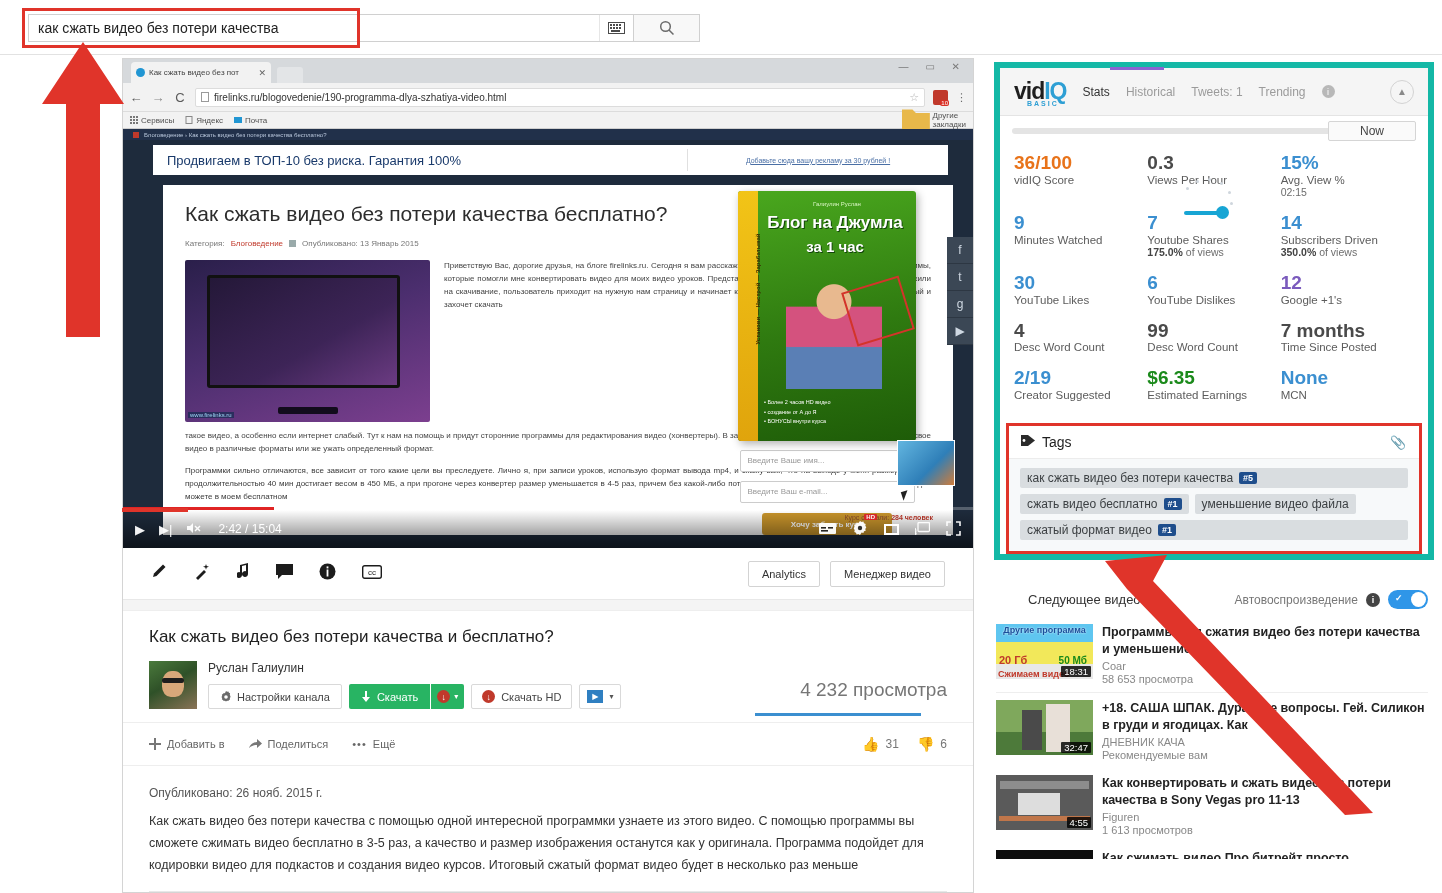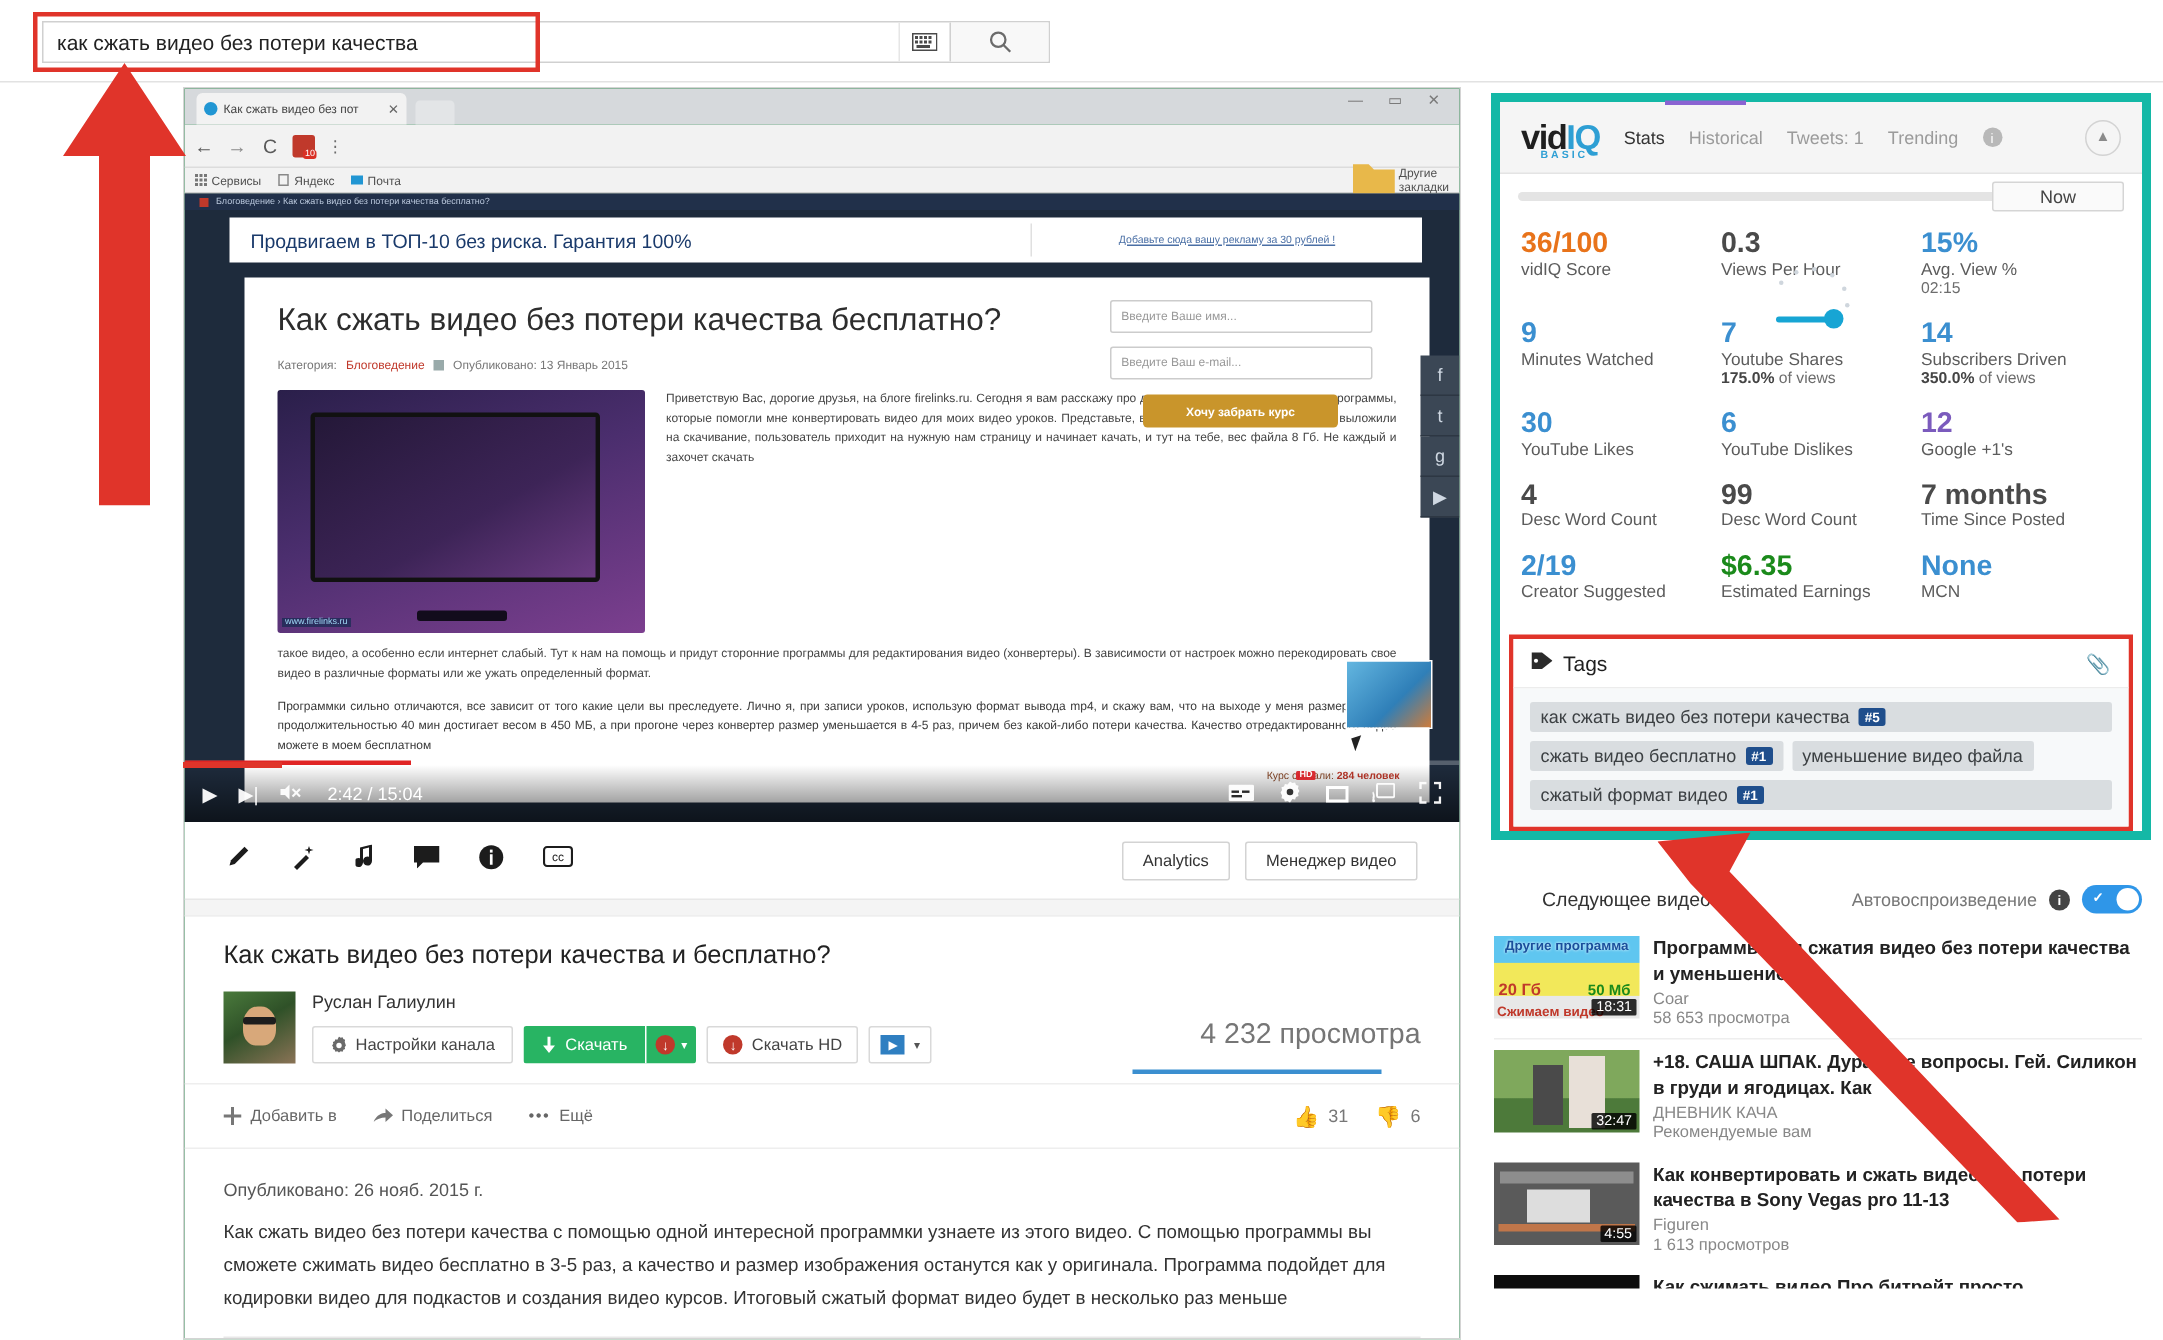--- a/index.html
+++ b/index.html
@@ -14,21 +14,21 @@
 
   
   #topbar { position:absolute; left:0; top:0; width:1442px; height:55px; background:#fff; border-bottom:1px solid #e2e2e2; }
   #searchwrap { position:absolute; left:28px; top:14px; width:672px; height:28px; border:1px solid #d0d0d0; background:#fff; display:flex; }
   #searchinput { flex:1; border:none; outline:none; padding:0 9px; font-size:14px; color:#222; font-family:"Liberation Sans", sans-serif; background:transparent; }
   #kbdbtn { width:34px; border-left:1px solid #e6e6e6; display:flex; align-items:center; justify-content:center; }
   #searchbtn { width:66px; border-left:1px solid #d0d0d0; background:#f8f8f8; display:flex; align-items:center; justify-content:center; }
   #redbox-search { position:absolute; left:22px; top:8px; width:338px; height:40px; border:3px solid #e0342a; pointer-events:none; }
 
   
-  #browser { position:absolute; left:122px; top:58px; width:852px; height:835px; background:#15803d; border:1px solid #d4d4d4; overflow:hidden; }
+  #browser { position:absolute; left:122px; top:58px; width:852px; height:835px; background:#0369a1; border:1px solid #d4d4d4; overflow:hidden; }
   #tabstrip { height:24px; background:#d6d9dc; position:relative; }
   #tab { position:absolute; left:8px; top:3px; width:140px; height:21px; background:#f2f2f2; border-radius:4px 4px 0 0; display:flex; align-items:center; padding:0 5px; gap:4px; font-size:8px; color:#444; }
   #tabfav { width:9px; height:9px; border-radius:50%; background:#2196d3; flex:0 0 auto; }
   #tabtitle { flex:1; white-space:nowrap; overflow:hidden; }
   #tabclose { font-size:9px; color:#666; }
   #tabplus { position:absolute; left:154px; top:8px; width:26px; height:16px; background:#e3e5e7; border-radius:3px 3px 0 0;}
   #winctl { position:absolute; right:6px; top:2px; font-size:10px; color:#7a7a7a; letter-spacing:7px; }
 
   #omnibar { height:29px; background:#f2f2f2; border-bottom:1px solid #dcdcdc; display:flex; align-items:center; padding:0 6px; gap:8px; }
   .navicon { font-size:13px; color:#8b8b8b; width:14px; text-align:center; }
@@ -263,20 +263,25 @@
       <span id="tabclose">✕</span>
     </div>
     <div id="tabplus"></div>
     <div id="winctl">— ▭ ✕</div>
   </div>
 
   <div id="omnibar">
     <span class="navicon active">←</span>
     <span class="navicon">→</span>
     <span class="navicon active">C</span>
+    <div id="urlbox">
+      <span id="pagesheet"></span>
+      <span>firelinks.ru/blogovedenie/190-programma-dlya-szhatiya-video.html</span>
+      <span style="margin-left:auto" id="star">☆</span>
+    </div>
     <span id="extblock">
         <span id="extbadge">10</span>
       </span>
     <span id="menudots">⋮</span>
   </div>
 
   <div id="bookmarks">
     <span class="bmk">
       <svg class="bi" viewBox="0 0 8 8">
           <g fill="#777">
@@ -341,20 +346,33 @@
             <div class="stand"></div>
             <div class="wm">www.firelinks.ru</div>
           </div>
           <div id="art-text">Приветствую Вас, дорогие друзья, на блоге firelinks.ru. Сегодня я вам расскажу про две интересные и очень мощные программы, которые помогли мне конвертировать видео для моих видео уроков. Представьте, вот вы записали свой видеокурс и выложили на скачивание, пользователь приходит на нужную нам страницу и начинает качать, и тут на тебе, вес файла 8 Гб. Не каждый и захочет скачать</div>
         </div>
         <div id="art-text2">такое видео, а особенно если интернет слабый. Тут к нам на помощь и придут сторонние программы для редактирования видео (хонвертеры). В зависимости от настроек можно перекодировать свое видео в различные форматы или же ужать определенный формат.</div>
         <div id="art-text3">Программки сильно отличаются, все зависит от того какие цели вы преследуете. Лично я, при записи уроков, использую формат вывода mp4, и скажу вам, что на выходе у меня размер файлов продолжительностью 40 мин достигает весом в 450 МБ, а при прогоне через конвертер размер уменьшается в 4-5 раз, причем без какой-либо потери качества. Качество отредактированного видео можете в моем бесплатном</div>
       </div>
 
       <div id="bookpanel">
+        <div id="book">
+          <div class="spine">
+              <span>Установи — Настрой — Зарабатывай</span>
+            </div>
+          <div class="author">Галиулин Руслан</div>
+          <div class="t1">Блог на Джумла</div>
+          <div class="t2">за 1 час</div>
+          <div class="person"></div>
+          <div class="stamp"></div>
+          <div class="bul" style="white-space:pre-line">• Более 2 часов HD видео
+• создание от А до Я
+• БОНУСЫ внутри курса</div>
+        </div>
         <div class="emailinput">Введите Ваше имя...</div>
         <div class="emailinput">Введите Ваш e-mail...</div>
         <div id="cta">Хочу забрать курс</div>
       </div>
 
       <div id="course-dl">
         <span>Курс скачали:</span>
         <em>284 человек</em>
       </div>
 

